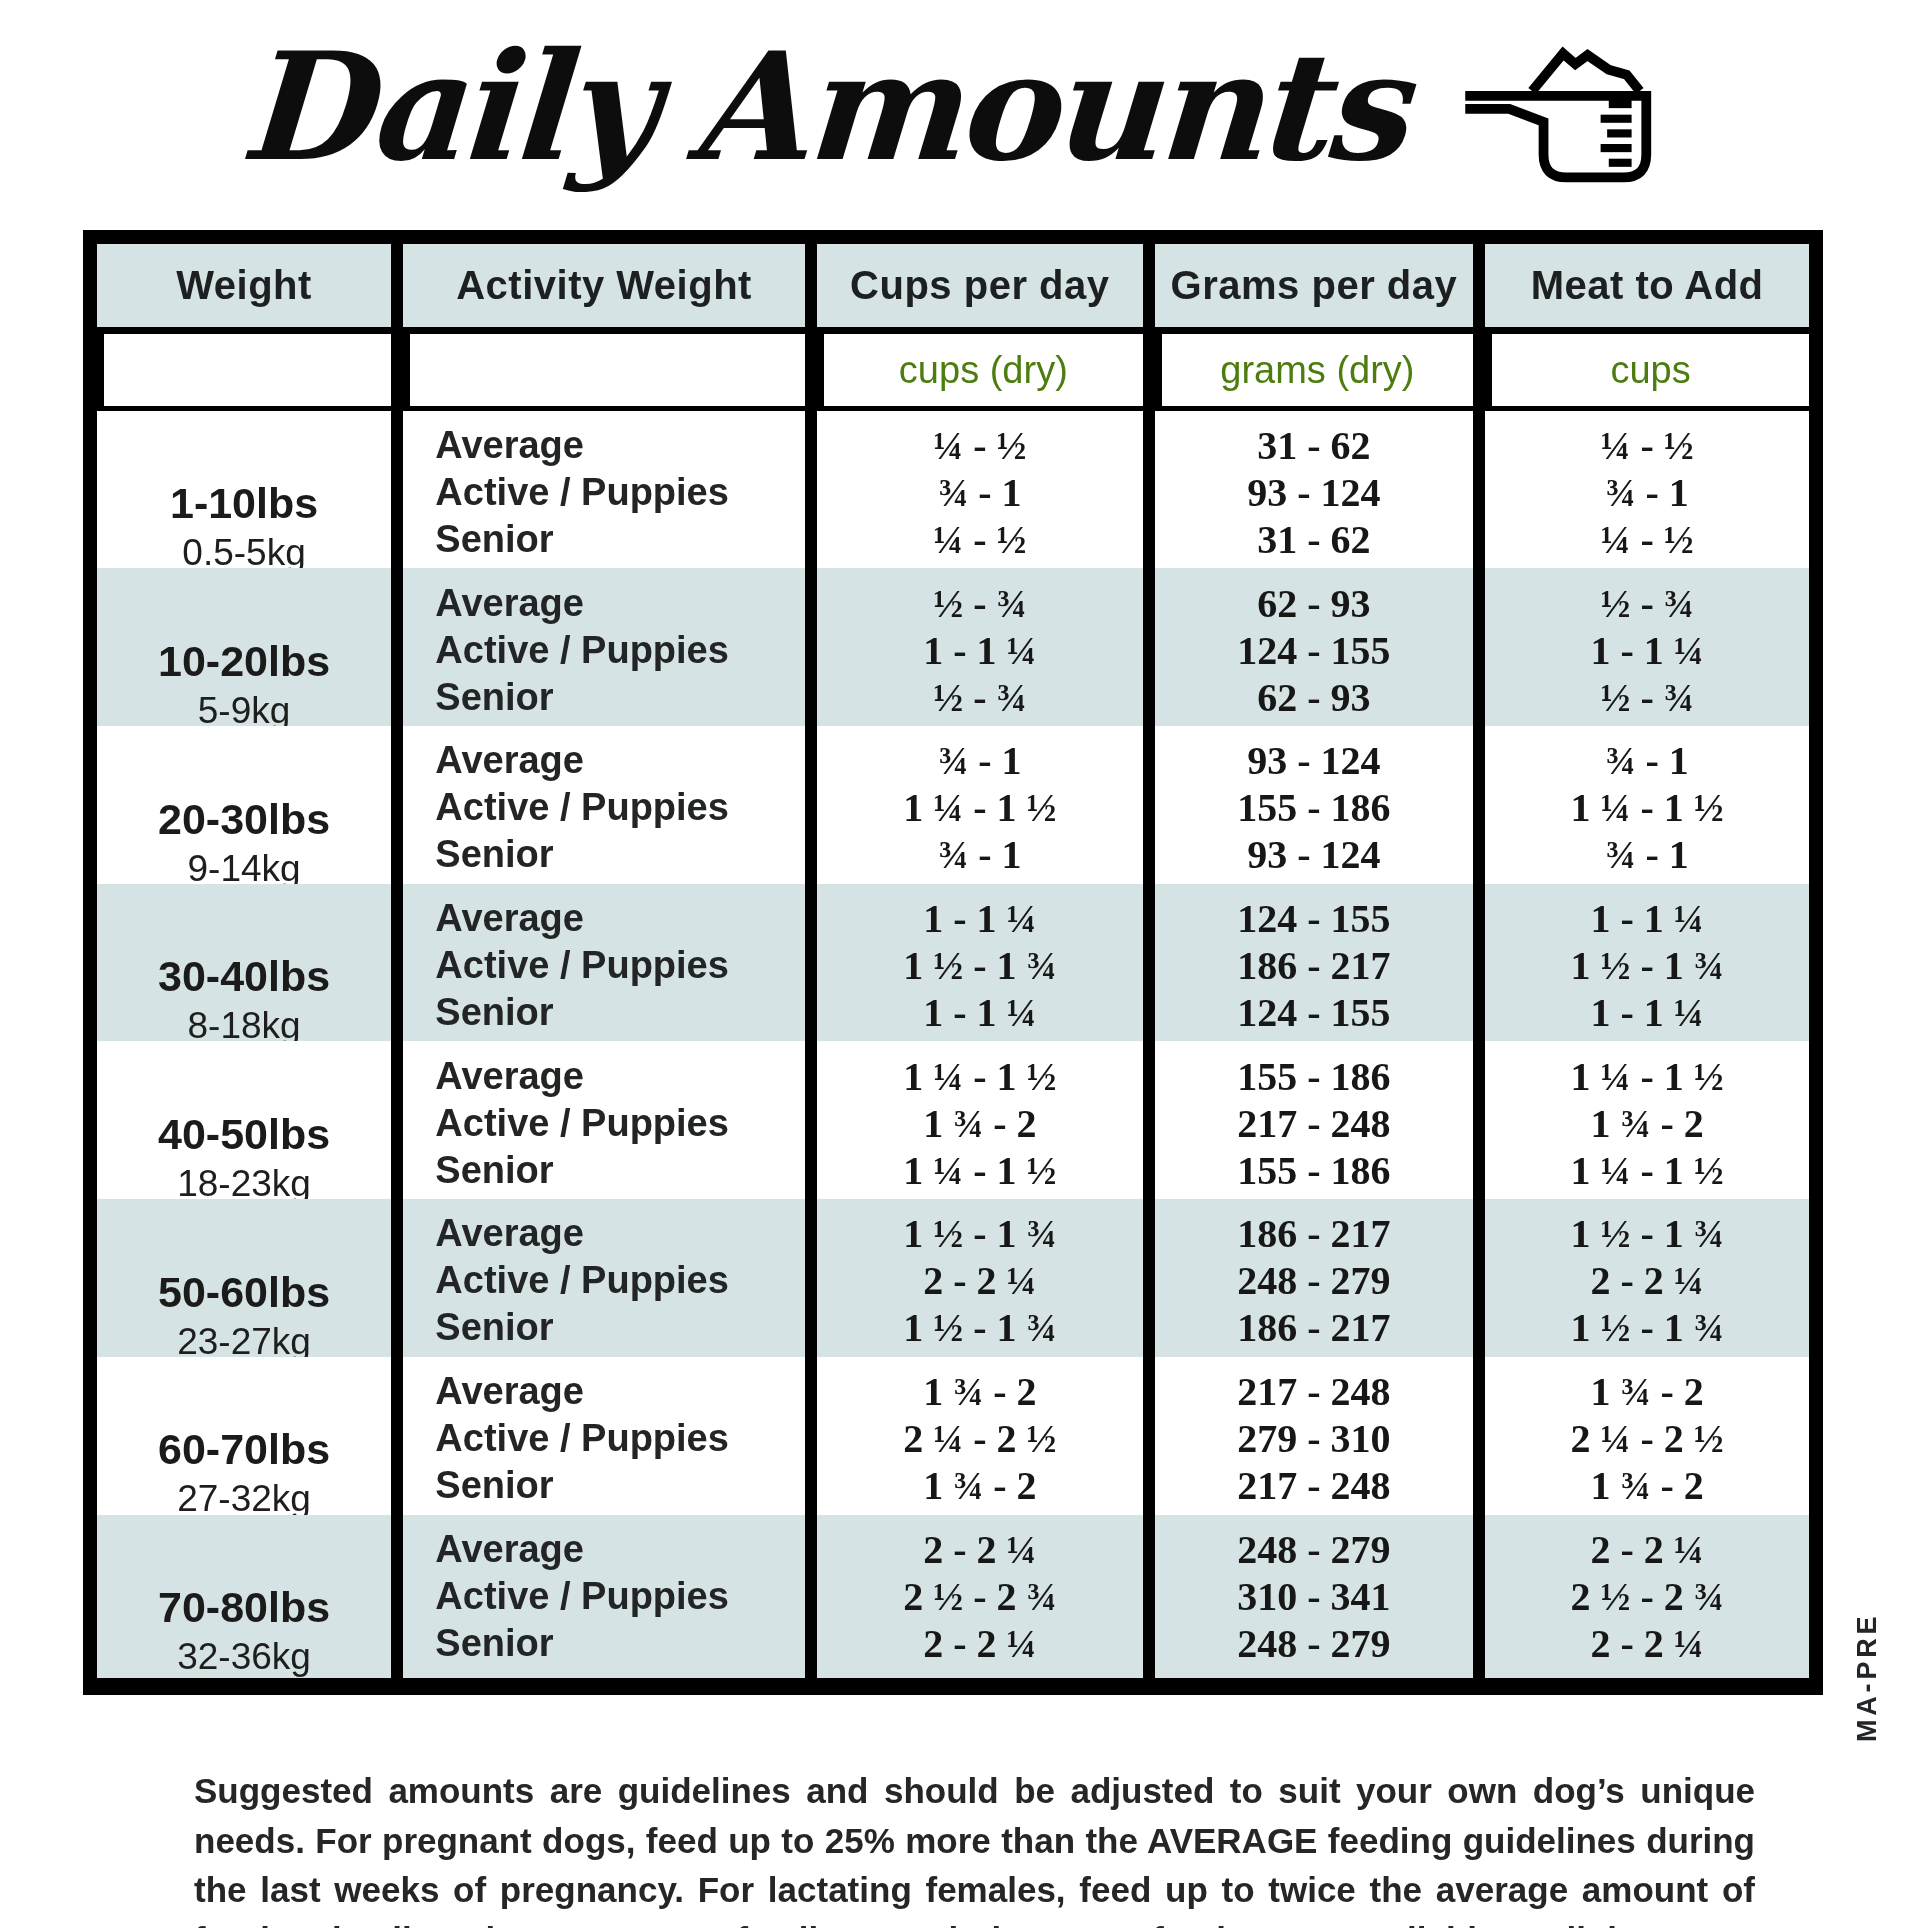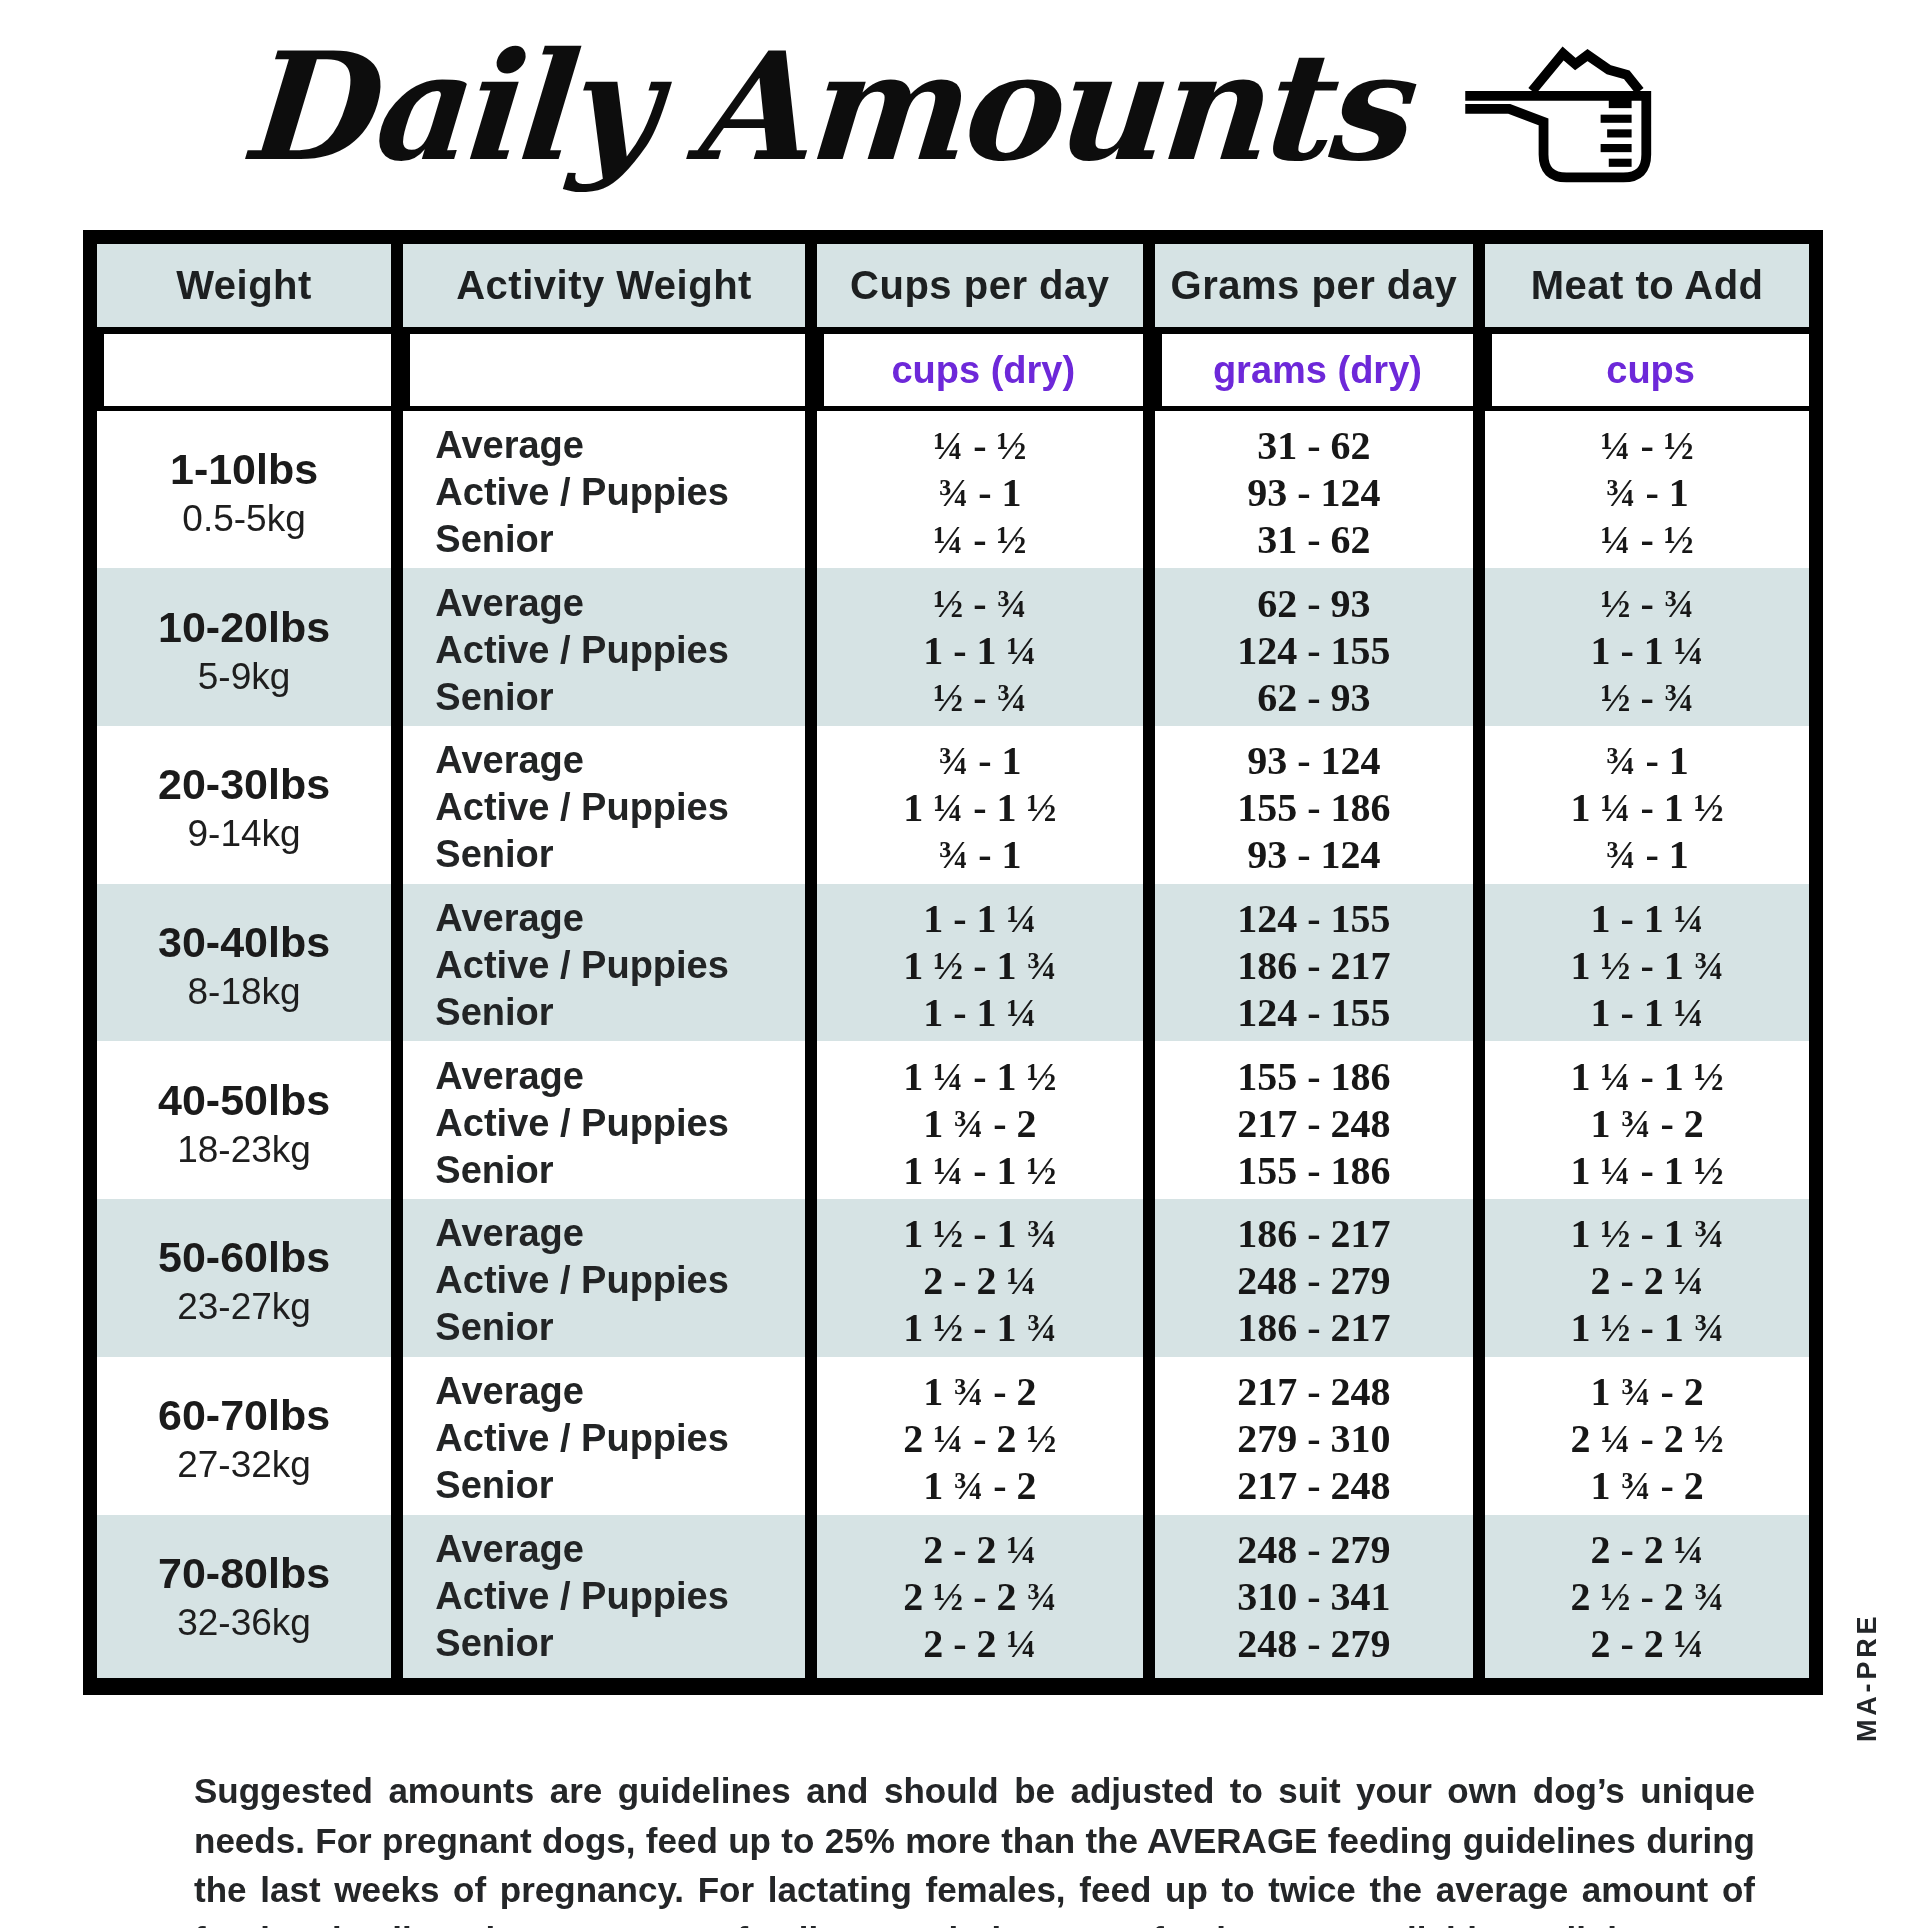--- a/index.html
+++ b/index.html
@@ -36,26 +36,26 @@
   .group-row  { height:153px; margin-bottom:4.7px; }
   #group-rows .group-row:last-child { margin-bottom:13px; }
 
   .cell { background:#ffffff; }
   .row-header .cell {
     background:#d6e3e4; display:flex; align-items:center; justify-content:center;
     font-size:40px; font-weight:bold; color:#1d2021; letter-spacing:0.5px;
   }
   .row-units .cell {
     display:flex; align-items:center; justify-content:center;
-    font-size:38px; font-weight:bold; color:#6d28d9;margin-left:7px;
+    font-size:38px; font-weight:normal; color:#4d7c0f;margin-left:7px;
   }
   .group-row.shaded .cell { background:#d6e3e4; }
 
   .c-weight {
-    display:flex; flex-direction:column; align-items:center; justify-content:center; gap:4px;
+    display:flex; flex-direction:column; align-items:center; justify-content:flex-end; gap:4px;
   }
   .w-lbs { font-size:43px; font-weight:bold; color:#1b1b1b; }
   .w-kg  { font-size:37px; font-weight:normal; color:#1e1e1e; }
 
   .c-activity {
     display:flex; flex-direction:column; justify-content:space-around;
     padding:11.3px 7.5px 11.3px 32px; font-size:38px; font-weight:bold; color:#222425;
   }
   .c-num {
     display:flex; flex-direction:column; justify-content:space-around; align-items:center;

